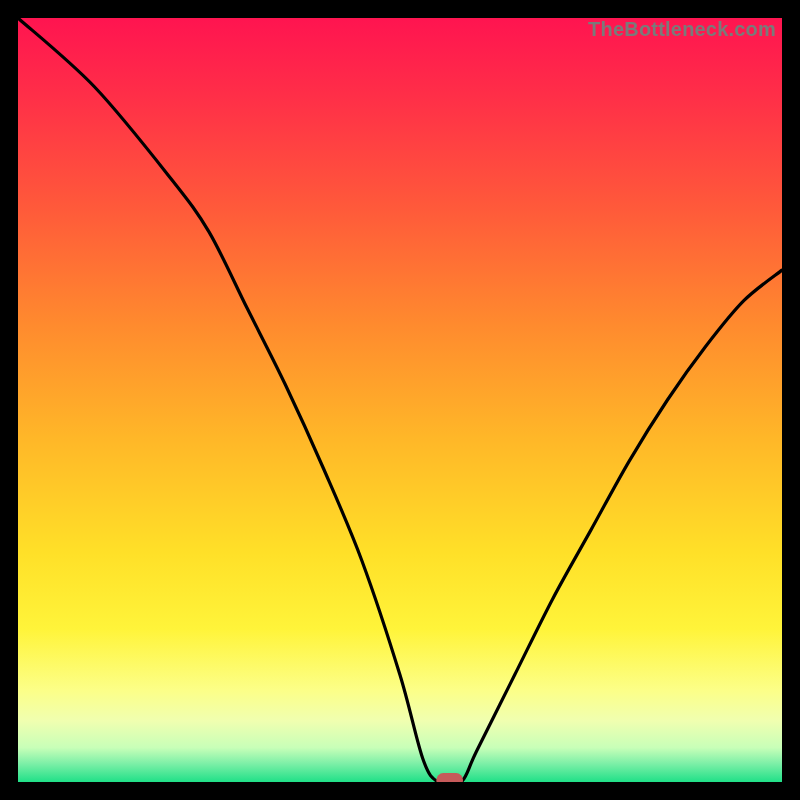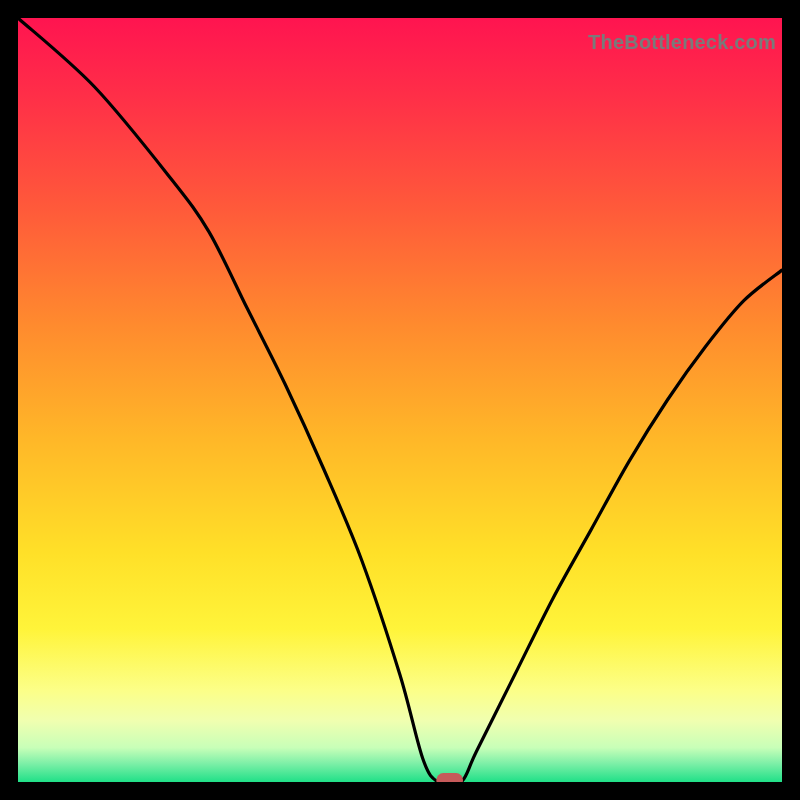--- a/index.html
+++ b/index.html
@@ -29,21 +29,20 @@
   .watermark {
     position: absolute;
     top: 0;
     right: 6px;
     font-family: Arial, Helvetica, sans-serif;
     font-size: 20px;
     font-weight: 600;
     color: #7a7a7a;
     letter-spacing: 0.2px;
     user-select: none;
-    margin-top: 13px;
   }
   svg {
     display: block;
   }
 </style>
 </head>
 <body>
 
 <div class="frame">
   <div class="plot-area">

